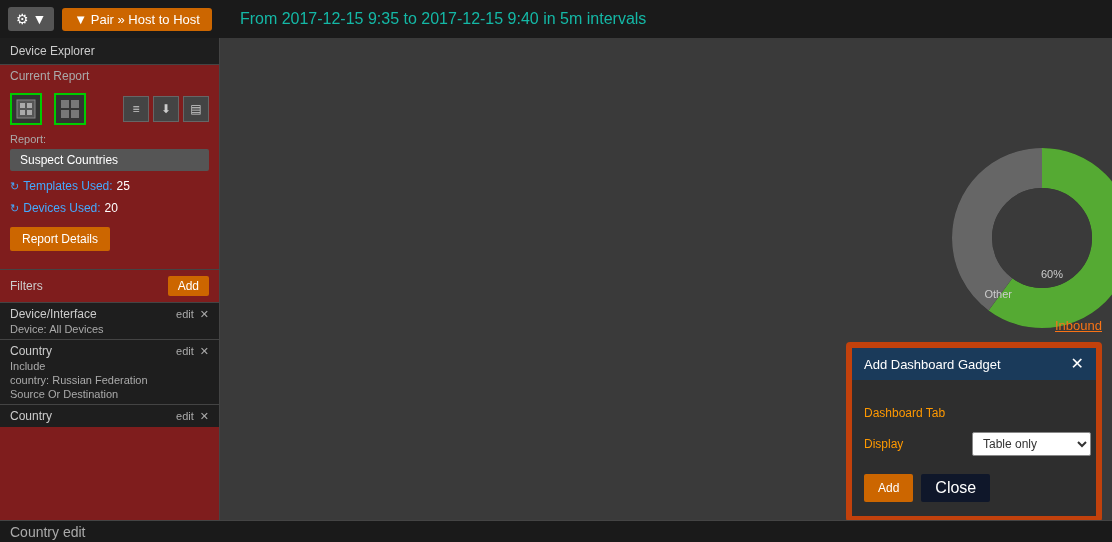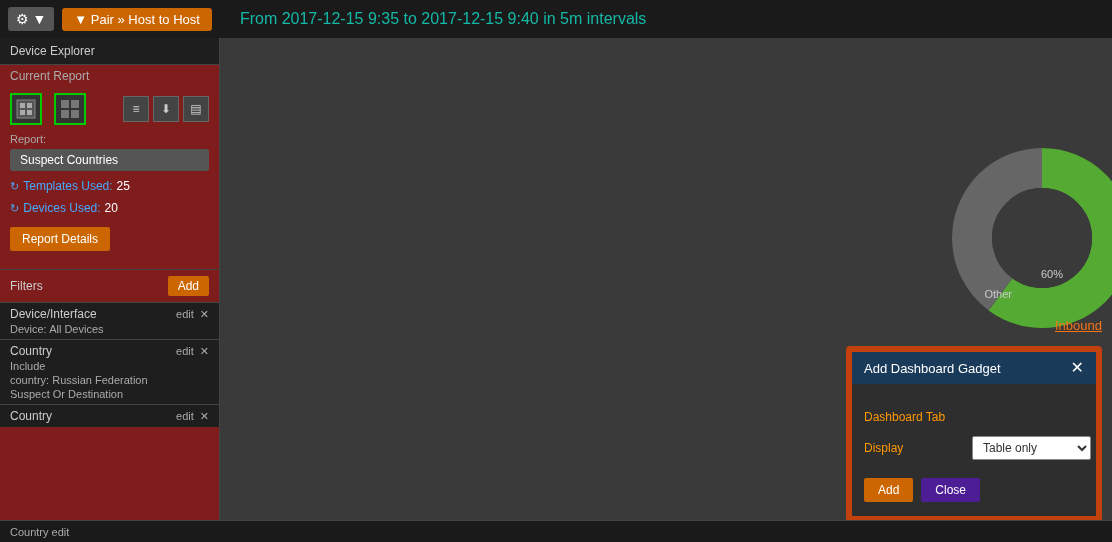--- a/index.html
+++ b/index.html
@@ -297,42 +297,42 @@
     .modal-add-btn {
       background: #cc6600;
       color: #fff;
       border: none;
       padding: 5px 14px;
       cursor: pointer;
       border-radius: 2px;
       font-size: 12px;
     }
     .modal-cancel-btn {
-      background: #4c1d95;
+      background: #0f172a;
       color: #fff;
       border: none;
       padding: 5px 14px;
       cursor: pointer;
       border-radius: 2px;
-      font-size: 12px;
+      font-size: 16px;
     }
 
     
     .status-bar {
       position: absolute;
       bottom: 0;
       left: 0;
       right: 0;
       height: 22px;
       background: #1a1a1a;
       display: flex;
       align-items: center;
       padding: 0 10px;
       color: #aaa;
-      font-size: 11px;
+      font-size: 14px;
       border-top: 1px solid #444;
     }
 
     .donut-svg {
       position: absolute;
       right: -30px;
       top: 100px;
     }
   </style>
 </head>
@@ -413,21 +413,21 @@
     <div class="filter-item">
       <div class="filter-item-header">
         <span>Country</span>
         <div class="filter-edit-x">
           <span>edit</span>
           <span>✕</span>
         </div>
       </div>
       <div class="filter-sub">Include</div>
       <div class="filter-sub">country: Russian Federation</div>
-      <div class="filter-sub">Suspect Or Destination</div>
+      <div class="filter-sub">Source Or Destination</div>
     </div>
 
     
     <div class="filter-item">
       <div class="filter-item-header">
         <span>Country</span>
         <div class="filter-edit-x">
           <span>edit</span>
           <span>✕</span>
         </div>

